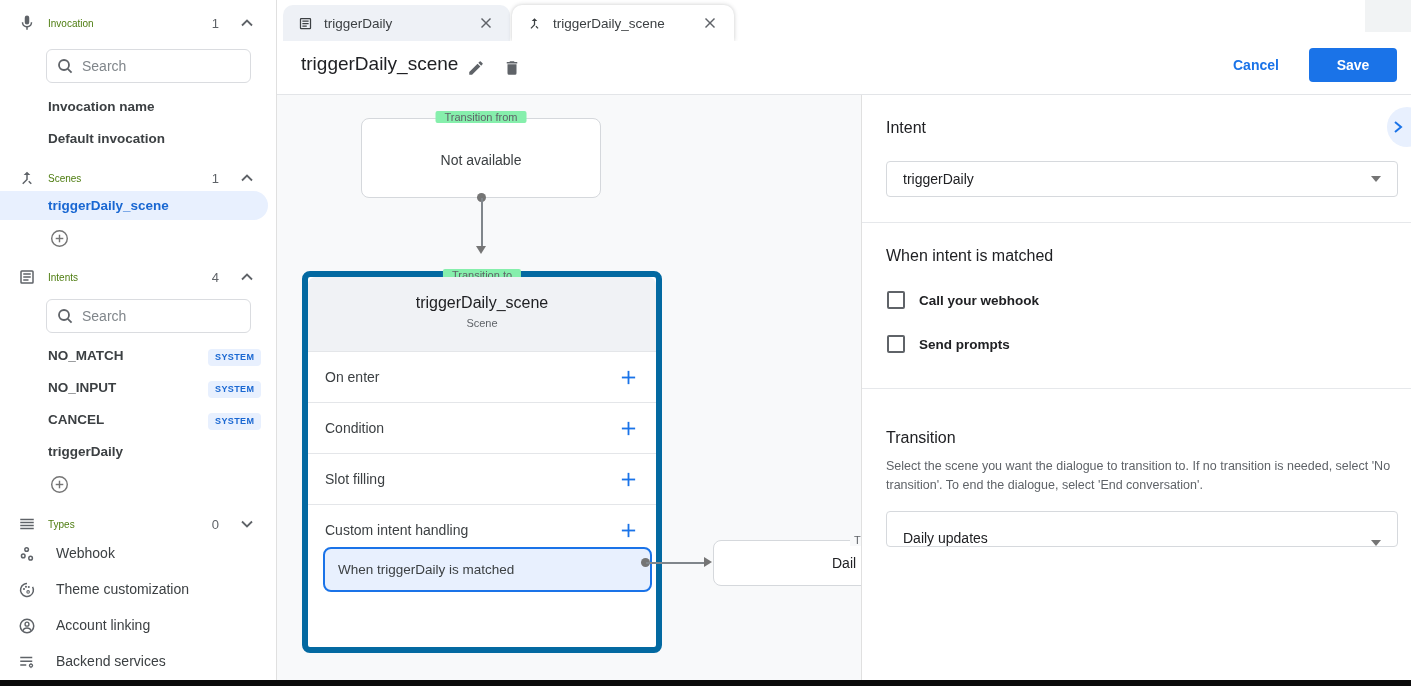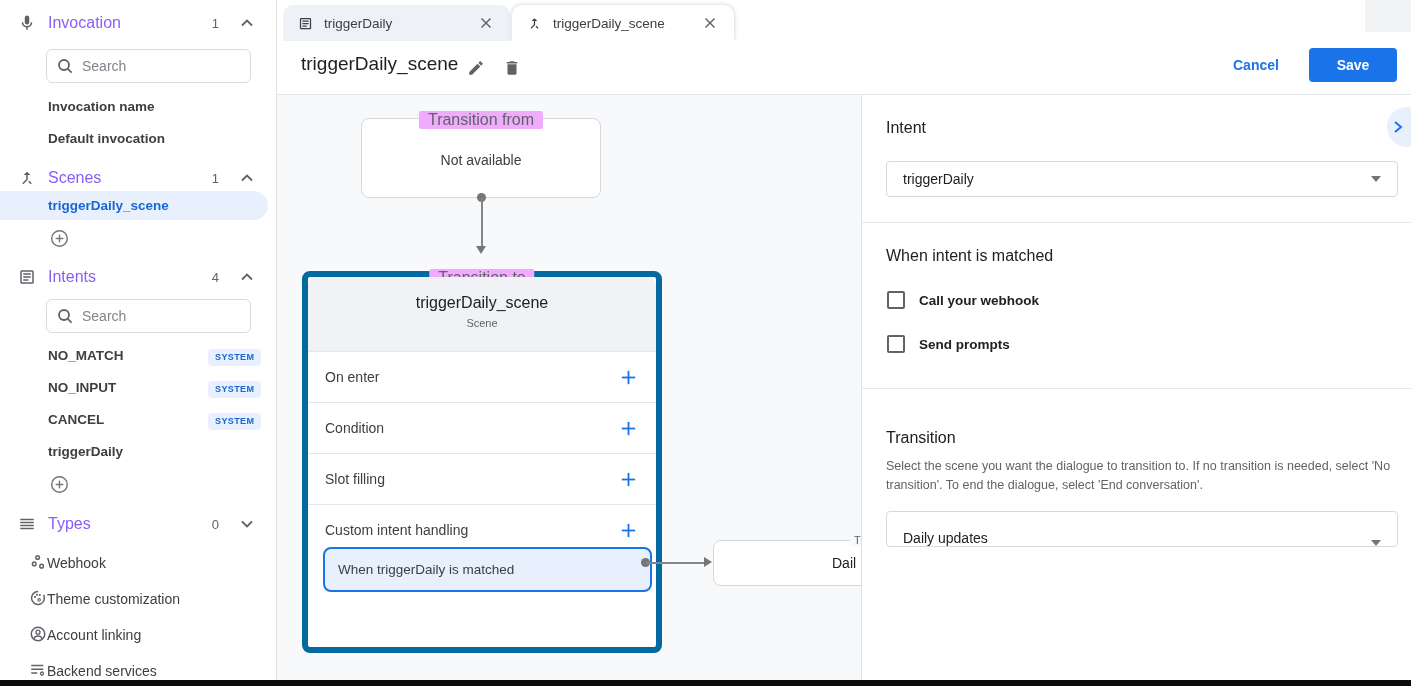--- a/index.html
+++ b/index.html
@@ -2,28 +2,28 @@
 <html><head>
 <meta charset="utf-8">
 <style>
   * { margin:0; padding:0; box-sizing:border-box; }
   html,body { width:1411px; height:686px; background:#fff; font-family:"Liberation Sans", sans-serif; overflow:hidden; }
   .app { position:relative; width:1411px; height:686px; background:#fff; }
 
   
   .sidebar { position:absolute; left:0; top:0; width:277px; height:680px; background:#fff; border-right:1px solid #e0e0e0; }
   .side-head { position:absolute; left:0; width:277px; height:30px; display:flex; align-items:center; padding:0 24px 0 18px; gap:12px; cursor:pointer; }
-  .side-head .lbl { font-size:16px; color:#8b5cf6; }
+  .side-head .lbl { font-size:10px; color:#4d7c0f; }
   .side-head .cnt { margin-left:auto; font-size:13px; color:#5f6368; }
   .side-head .chev { margin-left:10px; display:flex; }
   .searchbox { position:absolute; left:46px; width:205px; height:34px; border:1px solid #dadce0; border-radius:6px; display:flex; align-items:center; padding:0 10px; gap:9px; background:#fff; }
   .searchbox input { border:none; outline:none; width:140px; font-size:14px; color:#202124; font-family:"Liberation Sans",sans-serif; background:transparent; }
   .searchbox input::placeholder { color:#80868b; }
   .side-item { position:absolute; left:48px; font-size:13.5px; font-weight:700; color:#3c4043; cursor:pointer; white-space:nowrap; }
-  .side-link { position:absolute; left:11px; width:277px; height:26px; display:flex; align-items:flex-end; padding:0 24px 0 18px; gap:0; cursor:pointer; }
+  .side-link { position:absolute; left:0; width:277px; height:26px; display:flex; align-items:flex-start; padding:0 24px 0 18px; gap:20px; cursor:pointer; }
   .side-link .lbl { font-size:14px; color:#3c4043; }
   .sel-pill { position:absolute; left:0; top:191px; width:268px; height:29px; background:#e8f0fe; border-radius:0 15px 15px 0; display:flex; align-items:center; cursor:pointer; }
   .sel-pill span { margin-left:48px; font-size:13.5px; font-weight:700; color:#1967d2; }
   .badge { position:absolute; left:208px; background:#e8f0fe; color:#1967d2; font-size:9px; font-weight:700; letter-spacing:.4px; padding:4px 7px; border-radius:4px; line-height:1; }
   .addbtn { position:absolute; left:50px; width:19px; height:19px; cursor:pointer; display:flex; }
 
   
   .tabstrip { position:absolute; left:277px; top:0; width:1134px; height:41px; background:#fff; }
   .tab { position:absolute; top:5px; height:36px; border-radius:10px 10px 0 0; display:flex; align-items:center; padding:0 14px 0 15px; gap:11px; cursor:pointer; }
   .tab .lbl { font-size:13.5px; color:#3c4043; }
@@ -34,21 +34,21 @@
 
   
   .ed-header { position:absolute; left:277px; top:41px; width:1134px; height:54px; background:#fff; border-bottom:1px solid #e3e5e8; }
   .ed-title { position:absolute; left:24px; top:12px; font-size:19px; color:#202124; }
   .icon-btn { position:absolute; top:14px; width:26px; height:26px; display:flex; align-items:center; justify-content:center; cursor:pointer; }
   .cancel { position:absolute; left:956px; top:16px; font-size:14px; font-weight:700; color:#1a73e8; cursor:pointer; }
   .save { position:absolute; left:1032px; top:7px; width:88px; height:34px; background:#1a73e8; border:none; border-radius:4px; color:#fff; font-size:14px; font-weight:700; font-family:"Liberation Sans",sans-serif; cursor:pointer; }
 
   
   .canvas { position:absolute; left:277px; top:95px; width:584px; height:585px; background:#f8f9fa; overflow:hidden; }
-  .legend { position:absolute; top:-8px; left:50%; transform:translateX(-50%); background:#f0abfc; padding:0 9px; font-size:16px; color:#5f6368; white-space:nowrap; border-radius:2px; }
+  .legend { position:absolute; top:-8px; left:50%; transform:translateX(-50%); background:#86efac; padding:0 9px; font-size:11px; color:#5f6368; white-space:nowrap; border-radius:2px; }
   .tf-box { position:absolute; left:84px; top:23px; width:240px; height:80px; background:#fff; border:1px solid #d5d8dc; border-radius:8px; }
   .tf-box .content { margin-top:33px; text-align:center; font-size:14px; color:#3c4043; }
   .dot { position:absolute; width:9px; height:9px; border-radius:50%; background:#757575; }
   .vline { position:absolute; width:2px; background:#80868b; }
   .hline { position:absolute; height:2px; background:#80868b; }
   .arr-down { position:absolute; width:0; height:0; border-left:5.5px solid transparent; border-right:5.5px solid transparent; border-top:8px solid #757575; }
   .arr-right { position:absolute; width:0; height:0; border-top:5.5px solid transparent; border-bottom:5.5px solid transparent; border-left:8px solid #757575; }
 
   .scene-card { position:absolute; left:25px; top:176px; width:360px; height:382px; background:#fff; border:6px solid #0369a1; border-radius:8px; }
   .card-head { position:absolute; left:0; top:0; width:100%; height:74px; background:#f0f2f5; border-radius:8px 8px 0 0; text-align:center; }

